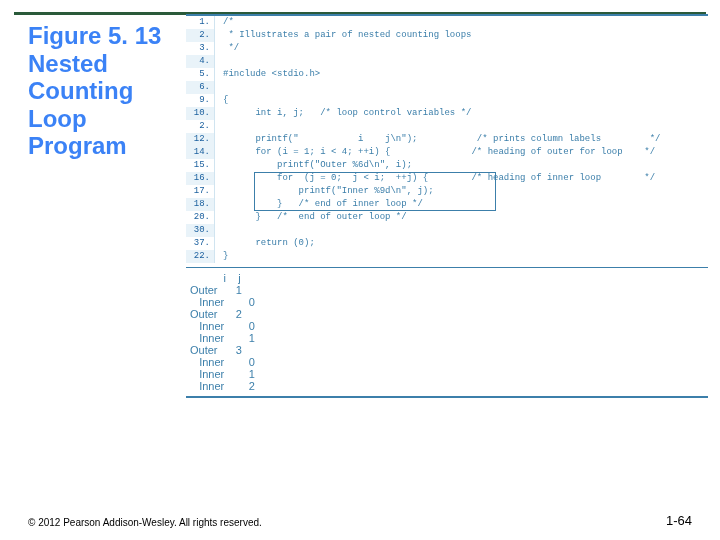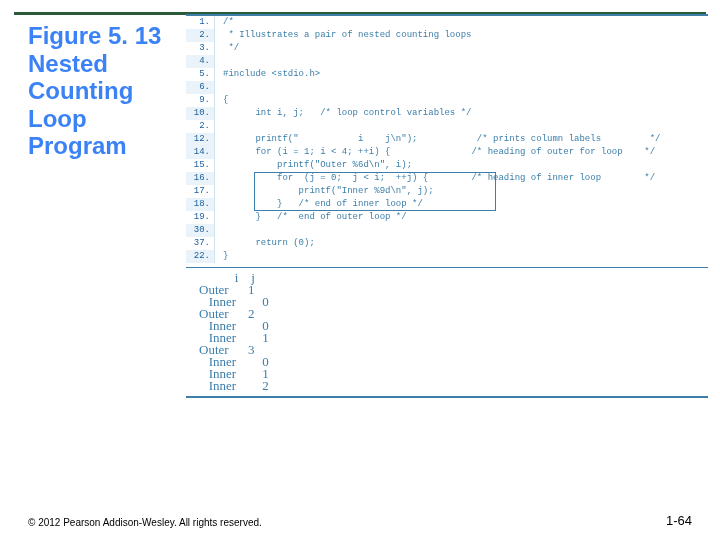--- a/index.html
+++ b/index.html
@@ -65,25 +65,25 @@
     height: 37px;
     width: 240px;
     pointer-events: none;
   }
   .output-sep {
     border-top: 1px solid #3c7faa;
     margin-top: 4px;
     margin-bottom: 4px;
   }
   .output-block {
-    font-family: Liberation Serif, serif;
-    font-size: 13px;
+    font-family: Liberation Sans, sans-serif;
+    font-size: 11px;
     color: #3c7faa;
     white-space: pre;
-    margin-left: 13px;
+    margin-left: 4px;
     line-height: 12px;
   }
   .output-end {
     border-top: 2px solid #3c7faa;
     margin-top: 4px;
   }
   .footer {
     position: absolute;
     bottom: 12px;
     left: 28px;
@@ -116,21 +116,21 @@
     <div class="code-line"><span class="gutter ">9.</span>{</div>
     <div class="code-line"><span class="gutter sh">10.</span>      int i, j;   /* loop control variables */</div>
     <div class="code-line"><span class="gutter ">2.</span></div>
     <div class="code-line"><span class="gutter sh">12.</span>      printf("           i    j\n");           /* prints column labels         */</div>
     <div class="code-line"><span class="gutter sh">14.</span>      for (i = 1; i &lt; 4; ++i) {               /* heading of outer for loop    */</div>
     <div class="code-line"><span class="gutter ">15.</span>          printf("Outer %6d\n", i);</div>
     <div class="code-line"><span class="gutter sh">16.</span>          for  (j = 0;  j &lt; i;  ++j) {        /* heading of inner loop        */</div>
     <div class="code-line"><span class="gutter ">17.</span>              printf("Inner %9d\n", j);</div>
     <div class="code-line"><span class="gutter sh">18.</span>          }   /* end of inner loop */</div>
     <div class="inner-box"></div>
-    <div class="code-line"><span class="gutter ">19.</span>      }   /*  end of outer loop */</div>
+    <div class="code-line"><span class="gutter ">20.</span>      }   /*  end of outer loop */</div>
     <div class="code-line"><span class="gutter sh">30.</span></div>
     <div class="code-line"><span class="gutter ">37.</span>      return (0);</div>
     <div class="code-line"><span class="gutter sh">22.</span>}</div>
     <div class="output-sep"></div>
     <div class="output-block">           i    j
 Outer      1
    Inner        0
 Outer      2
    Inner        0
    Inner        1

